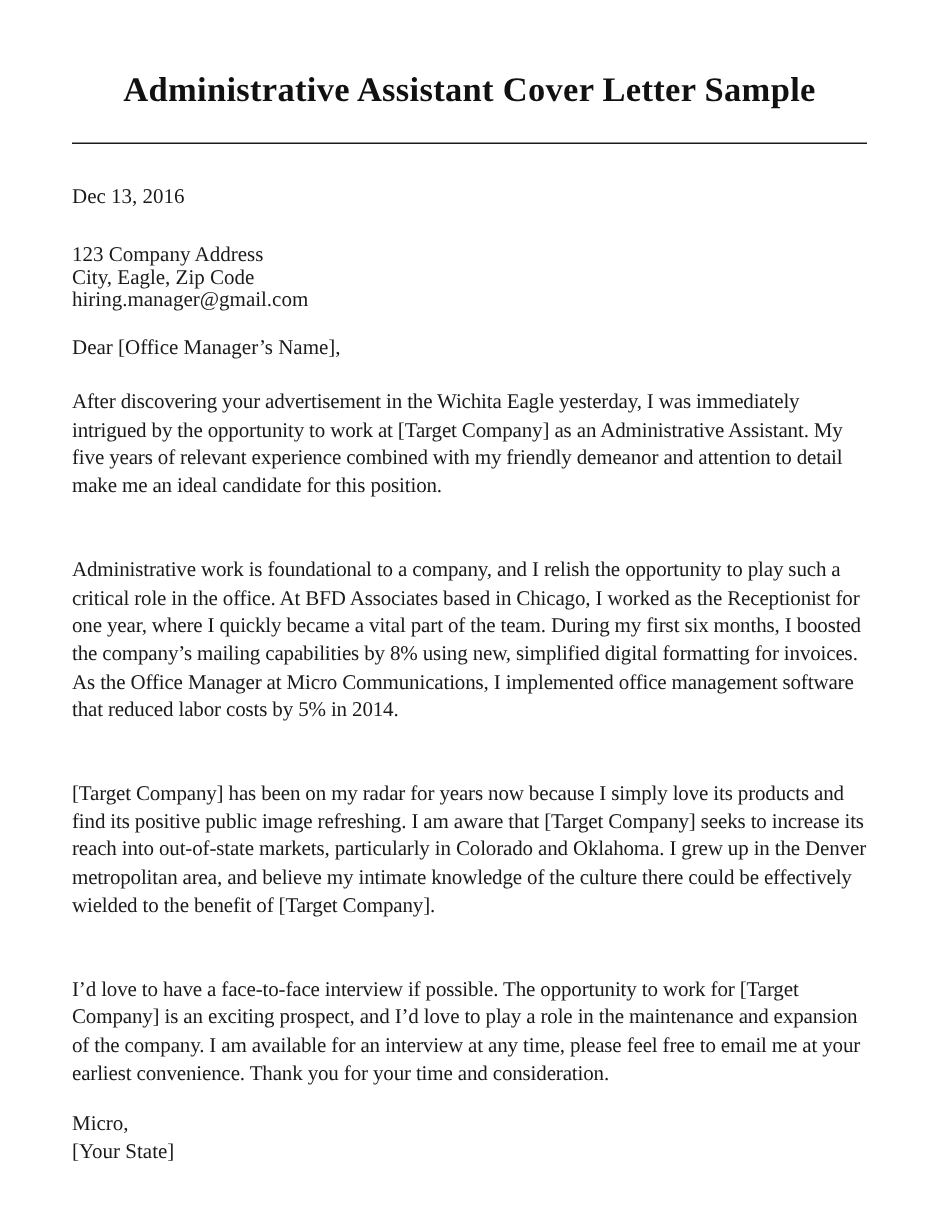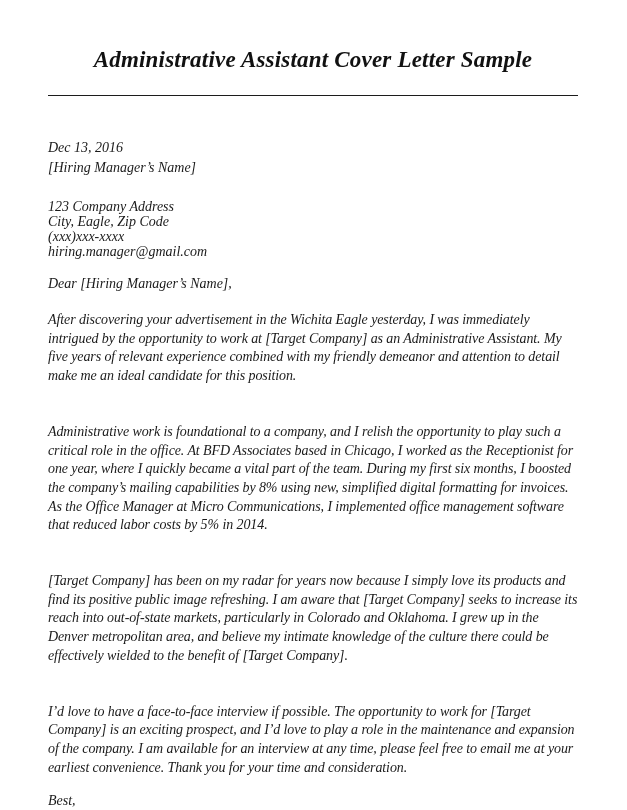--- a/index.html
+++ b/index.html
@@ -13,39 +13,38 @@
     overflow: hidden;
     font-family: "Liberation Serif", "DejaVu Serif", serif;
     color: #1a1a1a;
   }
   .page {
     box-sizing: border-box;
     width: 627px;
     height: 590px;
     padding: 45px 49px 0 48px;
     background: #ffffff;
-    font-style: italic;
   }
   .title {
     margin: 0;
     font-size: 23px;
     line-height: 29px;
     font-weight: 700;
     text-align: center;
     letter-spacing: 0.2px;
     color: #111111;
   }
   .divider {
     border: 0;
     border-top: 1.5px solid #1c1c1c;
     margin: 21px 0 0 0;
     height: 0;
   }
   .meta {
-    margin-top: 42px;
+    margin-top: 26px;
     font-size: 14px;
     line-height: 20px;
   }
   .address {
     margin-top: 21px;
     font-size: 14px;
     line-height: 15px;
   }
   .salutation {
     margin-top: 15px;
@@ -71,37 +70,35 @@
 <body>
 
 <div class="page">
 
   <h1 class="title">Administrative Assistant Cover Letter Sample</h1>
 
   <hr class="divider">
 
   <div class="meta">
     <div>Dec 13, 2016</div>
-    <div>[Hiring Manager’s Name]</div>
   </div>
 
   <div class="address">
     <div>123 Company Address</div>
     <div>City, Eagle, Zip Code</div>
-    <div>(xxx)xxx-xxxx</div>
     <div>hiring.manager@gmail.com</div>
   </div>
 
-  <div class="salutation">Dear [Hiring Manager’s Name],</div>
+  <div class="salutation">Dear [Office Manager’s Name],</div>
 
   <div class="body">
     <p class="first">After discovering your advertisement in the Wichita Eagle yesterday, I was immediately intrigued by the opportunity to work at [Target Company] as an Administrative Assistant. My five years of relevant experience combined with my friendly demeanor and attention to detail make me an ideal candidate for this position.</p>
     <p>Administrative work is foundational to a company, and I relish the opportunity to play such a critical role in the office. At BFD Associates based in Chicago, I worked as the Receptionist for one year, where I quickly became a vital part of the team. During my first six months, I boosted the company’s mailing capabilities by 8% using new, simplified digital formatting for invoices. As the Office Manager at Micro Communications, I implemented office management software that reduced labor costs by 5% in 2014.</p>
     <p>[Target Company] has been on my radar for years now because I simply love its products and find its positive public image refreshing. I am aware that [Target Company] seeks to increase its reach into out-of-state markets, particularly in Colorado and Oklahoma. I grew up in the Denver metropolitan area, and believe my intimate knowledge of the culture there could be effectively wielded to the benefit of [Target Company].</p>
     <p>I’d love to have a face-to-face interview if possible. The opportunity to work for [Target Company] is an exciting prospect, and I’d love to play a role in the maintenance and expansion of the company. I am available for an interview at any time, please feel free to email me at your earliest convenience. Thank you for your time and consideration.</p>
   </div>
 
   <div class="closing">
-    <div>Best,</div>
+    <div>Micro,</div>
     <div>[Your State]</div>
   </div>
 
 </div>
 
 </body></html>

